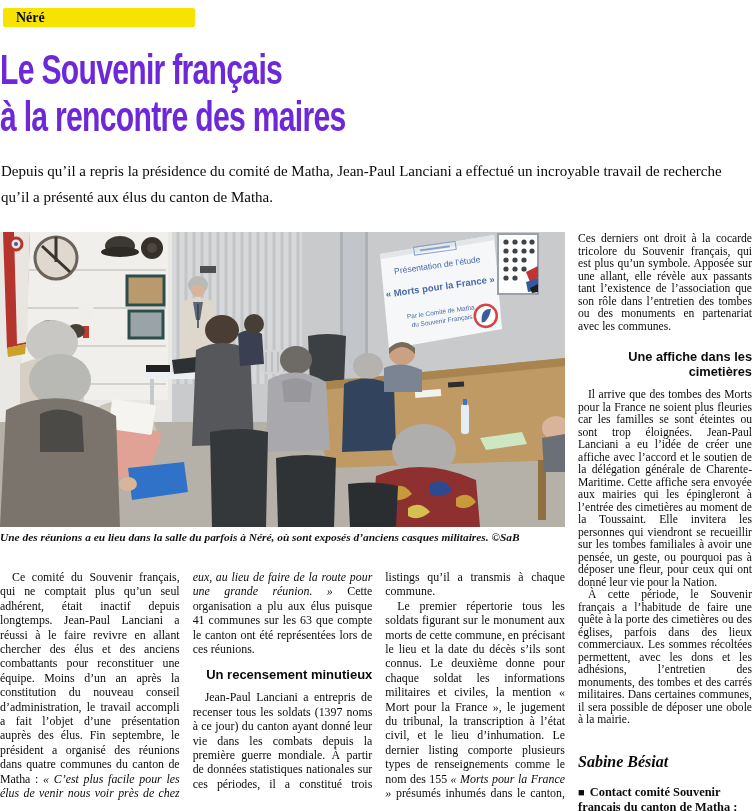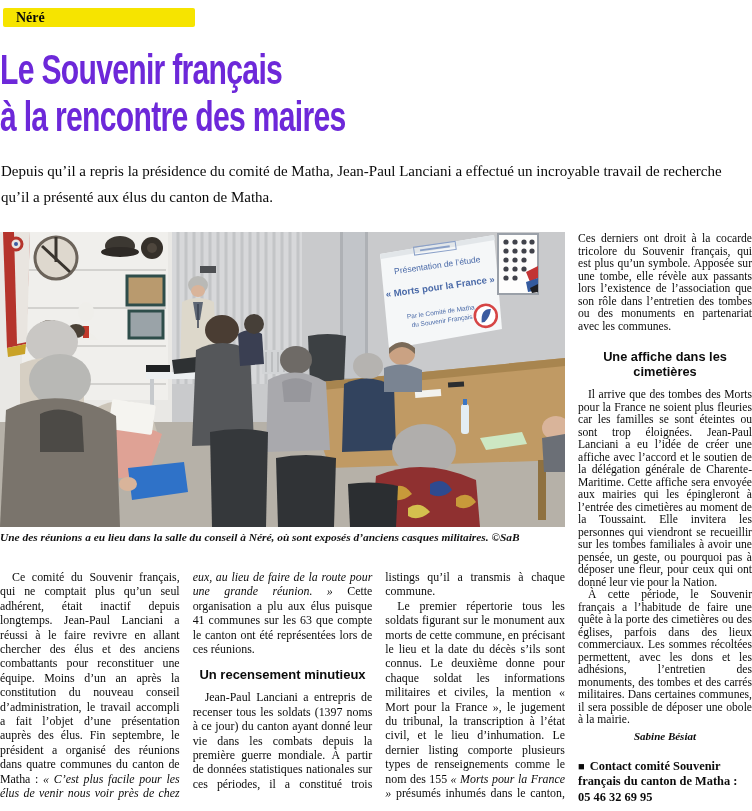--- a/index.html
+++ b/index.html
@@ -29,31 +29,31 @@
     font-size:11.4px; line-height:14px; color:#111; }
 
   
   .columns { position:absolute; left:0; top:556px; width:565px; height:255px;
     padding-top:14px; overflow:hidden;
     column-count:3; column-gap:13px; column-fill:auto;
     font-family:"Liberation Serif", serif; font-size:11.9px; line-height:14.4px;
     text-align:justify; hyphens:auto; -webkit-hyphens:auto; color:#0b0b0b; }
   .columns p { text-indent:12px; }
   .subhead { font-family:"Liberation Sans", sans-serif; font-weight:bold;
-    font-size:13px; line-height:15px; margin:11px 0 8px 0; text-align:center; text-indent:0; }
+    font-size:13px; line-height:15px; margin:11px 0 8px 0; text-align:right; text-indent:0; }
   .it { font-style:italic; }
 
   
   .sidebar { position:absolute; left:578px; top:233px; width:174px; height:578px;
     overflow:hidden; font-family:"Liberation Serif", serif; font-size:11.6px;
     line-height:12.5px; text-align:justify; hyphens:auto; -webkit-hyphens:auto; color:#0b0b0b; }
   .sidebar p.ind { text-indent:10px;font-family:Liberation Serif, serif; }
   .sidebar .subhead { margin:16px 0 10px 0; font-size:12.8px; }
-  .author { margin-top:2px; text-align:center; font-style:italic; font-weight:bold;
-    font-size:11px; line-height:14px; }
+  .author { margin-top:28px; text-align:left; font-style:italic; font-weight:bold;
+    font-size:16px; line-height:14px; }
   .contact { margin-top:16px; font-weight:bold; font-size:12.4px; line-height:15.5px;
     text-align:left; }
   .sq { font-style:normal; font-size:11px; letter-spacing:2px; }
 </style>
 </head>
 <body>
 
 <div class="page">
 
   <div class="kicker">
@@ -266,32 +266,32 @@
         <path d="M210 200 Q240 194 268 200 L266 295 L212 295 Z" fill="#35383b"></path>
         <path d="M276 226 Q306 220 336 226 L334 295 L278 295 Z" fill="#303336"></path>
         <path d="M348 252 Q374 248 398 254 L396 295 L350 295 Z" fill="#2b2e31"></path>
 
         <ellipse cx="556" cy="196" rx="14" ry="12" fill="#d9b49a"></ellipse>
         <path d="M542 206 L565 202 L565 240 L544 240 Z" fill="#6b6f76"></path>
       </g>
     </svg>
   </div>
 
-  <div class="caption">Une des réunions a eu lieu dans la salle du conseil à Néré, où sont exposés d’anciens casques militaires. ©SaB</div>
+  <div class="caption">Une des réunions a eu lieu dans la salle du parfois à Néré, où sont exposés d’anciens casques militaires. ©SaB</div>
 
   <div class="columns">
     <p><span>Ce comité du Souvenir français, qui ne comptait plus qu’un seul adhérent, était inactif depuis longtemps. Jean-Paul Lanciani a réussi à le faire revivre en allant chercher des élus et des anciens combattants pour reconstituer une équipe. Moins d’un an après la constitution du nouveau conseil d’administration, le travail accompli a fait l’objet d’une présentation auprès des élus. Fin septembre, le président a organisé des réunions dans quatre communes du canton de Matha : </span><span class="it">« C’est plus facile pour les élus de venir nous voir près de chez eux, au lieu de faire de la route pour une grande réunion. »</span><span> Cette organisation a plu aux élus puisque 41 communes sur les 63 que compte le canton ont été représentées lors de ces réunions.</span></p>
     <div class="subhead">Un recensement minutieux</div>
     <p>Jean-Paul Lanciani a entrepris de recenser tous les soldats (1397 noms à ce jour) du canton ayant donné leur vie dans les combats depuis la première guerre mondiale. À partir de données statistiques nationales sur ces périodes, il a constitué trois listings qu’il a transmis à chaque commune.</p>
     <p><span>Le premier répertorie tous les soldats figurant sur le monument aux morts de cette commune, en précisant le lieu et la date du décès s’ils sont connus. Le deuxième donne pour chaque soldat les informations militaires et civiles, la mention « Mort pour la France », le jugement du tribunal, la transcription à l’état civil, et le lieu d’inhumation. Le dernier listing comporte plusieurs types de renseignements comme le nom des 155 </span><span class="it">« Morts pour la France »</span><span> présumés inhumés dans le canton, ainsi que des renseignements complémentaires.</span></p>
 
   </div>
 
   <div class="sidebar">
-    <p>Ces derniers ont droit à la cocarde tricolore du Souvenir français, qui est plus qu’un symbole. Apposée sur une tombe, elle révèle aux passants lors l’existence de l’association que son rôle dans l’entretien des tombes ou des monuments en partenariat avec les communes.</p>
+    <p>Ces derniers ont droit à la cocarde tricolore du Souvenir français, qui est plus qu’un symbole. Apposée sur une allant, elle révèle aux passants tant l’existence de l’association que son rôle dans l’entretien des tombes ou des monuments en partenariat avec les communes.</p>
     <div class="subhead">Une affiche dans les cimetières</div>
     <p class="ind">Il arrive que des tombes des Morts pour la France ne soient plus fleuries car les familles se sont éteintes ou sont trop éloignées. Jean-Paul Lanciani a eu l’idée de créer une affiche avec l’accord et le soutien de la délégation générale de Charente-Maritime. Cette affiche sera envoyée aux mairies qui les épingleront à l’entrée des cimetières au moment de la Toussaint. Elle invitera les personnes qui viendront se recueillir sur les tombes familiales à avoir une pensée, un geste, ou pourquoi pas à déposer une fleur, pour ceux qui ont donné leur vie pour la Nation.</p>
     <p class="ind">À cette période, le Souvenir français a l’habitude de faire une quête à la porte des cimetières ou des églises, parfois dans des lieux commerciaux. Les sommes récoltées permettent, avec les dons et les adhésions, l’entretien des monuments, des tombes et des carrés militaires. Dans certaines communes, il sera possible de déposer une obole à la mairie.</p>
     <div class="author">Sabine Bésiat</div>
     <div class="contact"><span class="sq">■</span><span> Contact comité Souvenir français du canton de Matha : 05 46 32 69 95</span></div>
   </div>
 
 </div>
 
 </body></html>

